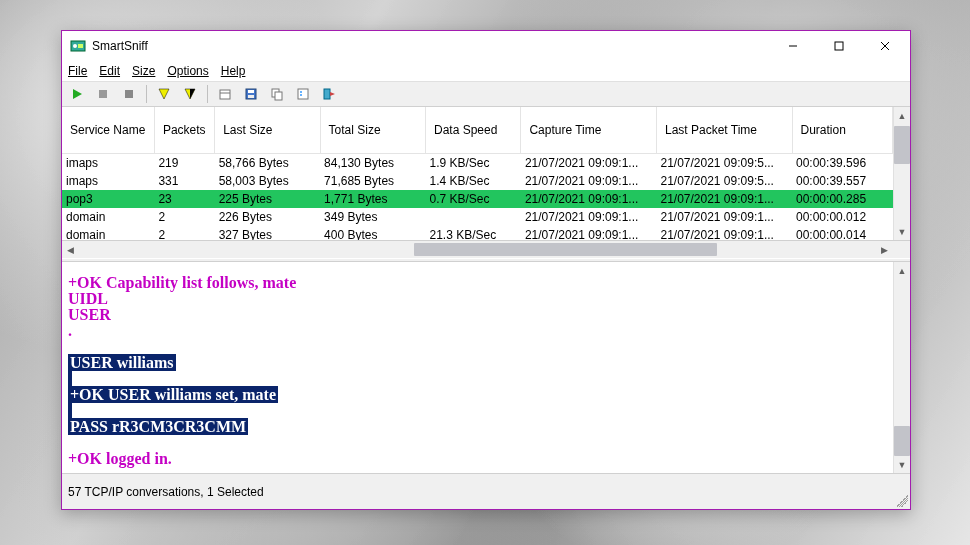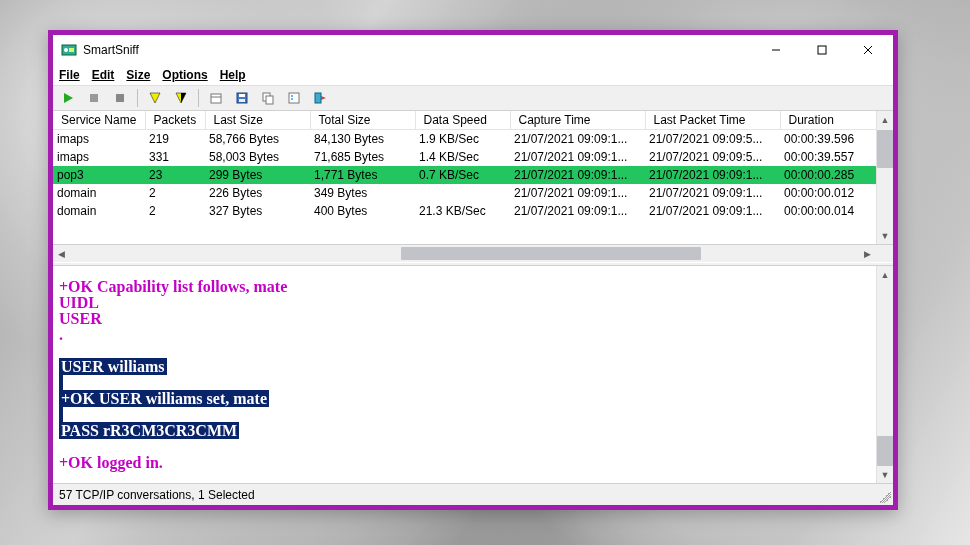--- a/index.html
+++ b/index.html
@@ -17,24 +17,24 @@
   background:
     radial-gradient(circle at 10% 20%, #ddd 0%, transparent 25%),
     radial-gradient(circle at 80% 15%, #ccc 0%, transparent 30%),
     radial-gradient(circle at 30% 80%, #bbb 0%, transparent 35%),
     radial-gradient(circle at 70% 70%, #e0e0e0 0%, transparent 25%),
     linear-gradient(120deg, #999 0%, #ccc 30%, #888 60%, #ddd 100%);
   filter: contrast(1.1);
 }
 .window {
   position: absolute;
-  left: 48px; top: 30px;
+  left: 61px; top: 30px;
   width: 850px; height: 480px;
   background: #fff;
-  border: 5px solid #a21caf;
+  border: 1px solid #a21caf;
   box-shadow: 0 4px 16px rgba(0,0,0,0.25);
   display: flex; flex-direction: column;
 }
 .titlebar {
   height: 30px;
   display: flex; align-items: center;
   padding: 0 2px 0 8px;
   background: #fff;
 }
 .title-icon {
@@ -48,21 +48,21 @@
   display: flex; align-items: center; justify-content: center;
   cursor: pointer;
 }
 .menubar {
   height: 20px;
   display: flex; align-items: center;
   padding: 0 6px;
   gap: 12px;
   background: #fff;
 }
-.menuitem { cursor: pointer; font-weight: bold; }
+.menuitem { cursor: pointer; }
 .menuitem span.ul { text-decoration: underline; }
 .toolbar {
   height: 26px;
   background: #f0f0f0;
   border-top: 1px solid #e0e0e0;
   border-bottom: 1px solid #d0d0d0;
   display: flex; align-items: center;
   padding: 0 4px;
   gap: 4px;
 }
@@ -80,21 +80,21 @@
   display: flex;
 }
 .table-scroll {
   flex: 1;
   overflow: hidden;
 }
 table { border-collapse: collapse; width: 100%; table-layout: fixed; }
 th {
   text-align: left;
   font-weight: normal;
-  padding: 2px 8px;
+  padding: 16px 8px;
   border-right: 1px solid #e4e4e4;
   border-bottom: 1px solid #e4e4e4;
   background: #fff;
   white-space: nowrap; overflow: hidden; text-overflow: ellipsis;
 }
 td {
   padding: 2px 4px;
   white-space: nowrap; overflow: hidden; text-overflow: ellipsis;
 }
 tr.selected td { background: #22c55e; }
@@ -127,21 +127,21 @@
   font-size: 16px;
   font-weight: bold;
   line-height: 16px;
   overflow: hidden;
   white-space: pre;
 }
 .content-text .srv { color: #c400c4; }
 .content-text .cli { color: #0000cc; }
 .content-text .hl { background: #0a246a; color: #fff; padding: 0 2px; }
 .statusbar {
-  height: 22px;
+  height: 36px;
   border-top: 1px solid #d0d0d0;
   background: #f0f0f0;
   display: flex; align-items: center;
   padding: 0 6px;
   text-align: right;
 }
 .resize-grip {
   position:absolute; right:2px; bottom:2px;
   width:12px; height:12px;
   background:
@@ -296,21 +296,21 @@
               <td>58,003 Bytes</td>
               <td>71,685 Bytes</td>
               <td>1.4 KB/Sec</td>
               <td>21/07/2021 09:09:1...</td>
               <td>21/07/2021 09:09:5...</td>
               <td>00:00:39.557</td>
             </tr>
             <tr class="selected">
               <td>pop3</td>
               <td>23</td>
-              <td>299 Bytes</td>
+              <td>225 Bytes</td>
               <td>1,771 Bytes</td>
               <td>0.7 KB/Sec</td>
               <td>21/07/2021 09:09:1...</td>
               <td>21/07/2021 09:09:1...</td>
               <td>00:00:00.285</td>
             </tr>
             <tr>
               <td>domain</td>
               <td>2</td>
               <td>226 Bytes</td>

